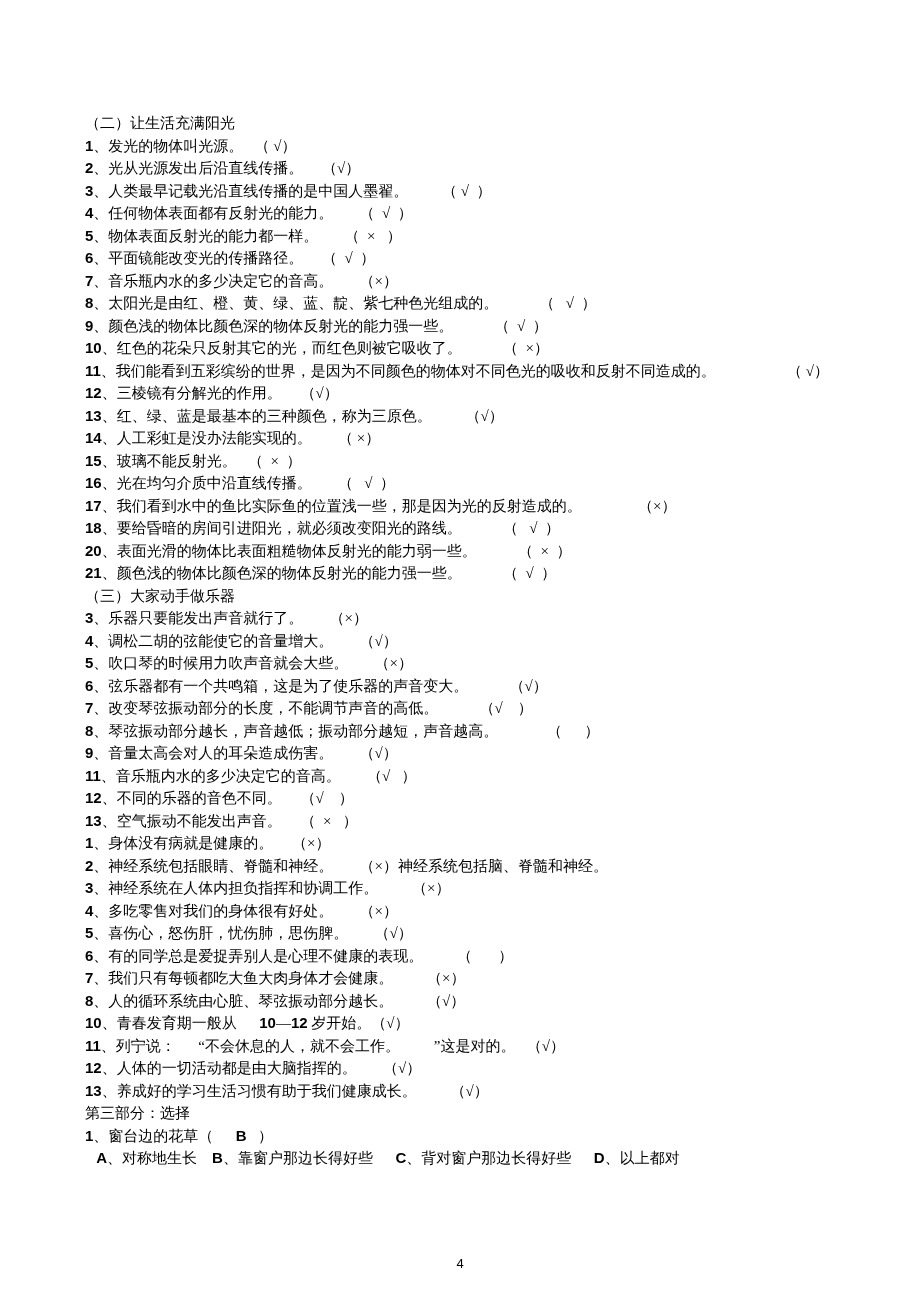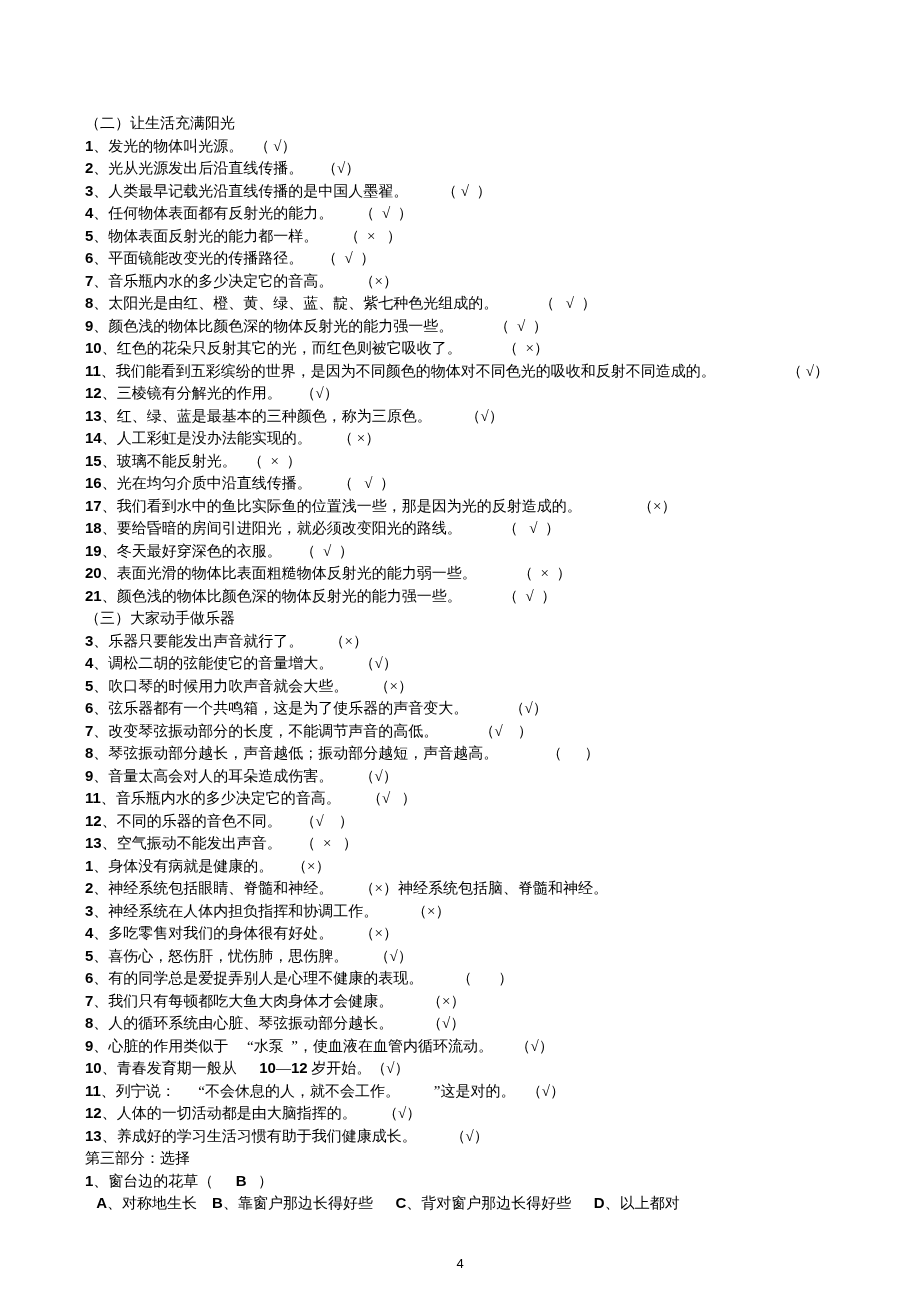--- a/index.html
+++ b/index.html
@@ -52,21 +52,20 @@
       <div class="line"><span class="num">9</span><span>、颜色浅的物体比颜色深的物体反射光的能力强一些。           （  √  ）</span></div>
       <div class="line"><span class="num">10</span><span>、红色的花朵只反射其它的光，而红色则被它吸收了。           （  ×）</span></div>
       <div class="line"><span class="num">11</span><span>、我们能看到五彩缤纷的世界，是因为不同颜色的物体对不同色光的吸收和反射不同造成的。                   （ √）</span></div>
       <div class="line"><span class="num">12</span><span>、三棱镜有分解光的作用。     （√）</span></div>
       <div class="line"><span class="num">13</span><span>、红、绿、蓝是最基本的三种颜色，称为三原色。         （√）</span></div>
       <div class="line"><span class="num">14</span><span>、人工彩虹是没办法能实现的。       （ ×）</span></div>
       <div class="line"><span class="num">15</span><span>、玻璃不能反射光。   （  ×  ）</span></div>
       <div class="line"><span class="num">16</span><span>、光在均匀介质中沿直线传播。       （   √  ）</span></div>
       <div class="line"><span class="num">17</span><span>、我们看到水中的鱼比实际鱼的位置浅一些，那是因为光的反射造成的。               （×）</span></div>
       <div class="line"><span class="num">18</span><span>、要给昏暗的房间引进阳光，就必须改变阳光的路线。           （   √  ）</span></div>
-      <div class="line"><span class="num">19</span><span>、冬天最好穿深色的衣服。     （  √  ）</span></div>
       <div class="line"><span class="num">20</span><span>、表面光滑的物体比表面粗糙物体反射光的能力弱一些。           （  ×  ）</span></div>
       <div class="line"><span class="num">21</span><span>、颜色浅的物体比颜色深的物体反射光的能力强一些。           （  √  ）</span></div>
       <div class="line"><span class="num"></span><span>（三）大家动手做乐器</span></div>
       <div class="line"><span class="num">3</span><span>、乐器只要能发出声音就行了。       （×）</span></div>
       <div class="line"><span class="num">4</span><span>、调松二胡的弦能使它的音量增大。       （√）</span></div>
       <div class="line"><span class="num">5</span><span>、吹口琴的时候用力吹声音就会大些。       （×）</span></div>
       <div class="line"><span class="num">6</span><span>、弦乐器都有一个共鸣箱，这是为了使乐器的声音变大。           （√）</span></div>
       <div class="line"><span class="num">7</span><span>、改变琴弦振动部分的长度，不能调节声音的高低。           （√    ）</span></div>
       <div class="line"><span class="num">8</span><span>、琴弦振动部分越长，声音越低；振动部分越短，声音越高。             （      ）</span></div>
       <div class="line"><span class="num">9</span><span>、音量太高会对人的耳朵造成伤害。       （√）</span></div>
@@ -74,21 +73,20 @@
       <div class="line"><span class="num">12</span><span>、不同的乐器的音色不同。     （√    ）</span></div>
       <div class="line"><span class="num">13</span><span>、空气振动不能发出声音。     （  ×   ）</span></div>
       <div class="line"><span class="num">1</span><span>、身体没有病就是健康的。     （×）</span></div>
       <div class="line"><span class="num">2</span><span>、神经系统包括眼睛、脊髓和神经。       （×）神经系统包括脑、脊髓和神经。</span></div>
       <div class="line"><span class="num">3</span><span>、神经系统在人体内担负指挥和协调工作。         （×）</span></div>
       <div class="line"><span class="num">4</span><span>、多吃零售对我们的身体很有好处。       （×）</span></div>
       <div class="line"><span class="num">5</span><span>、喜伤心，怒伤肝，忧伤肺，思伤脾。       （√）</span></div>
       <div class="line"><span class="num">6</span><span>、有的同学总是爱捉弄别人是心理不健康的表现。         （       ）</span></div>
       <div class="line"><span class="num">7</span><span>、我们只有每顿都吃大鱼大肉身体才会健康。         （×）</span></div>
       <div class="line"><span class="num">8</span><span>、人的循环系统由心脏、琴弦振动部分越长。         （√）</span></div>
-      <div class="line"><span class="num">9</span><span>、心脏的作用类似于     “水泵  ”，使血液在血管内循环流动。      （√）</span></div>
       <div class="line"><span class="num">10</span><span>、青春发育期一般从      </span><span class="num">10</span><span>—</span><span class="num">12</span><span> 岁开始。（√）</span></div>
       <div class="line"><span class="num">11</span><span>、列宁说：      “不会休息的人，就不会工作。         ”这是对的。   （√）</span></div>
       <div class="line"><span class="num">12</span><span>、人体的一切活动都是由大脑指挥的。       （√）</span></div>
       <div class="line"><span class="num">13</span><span>、养成好的学习生活习惯有助于我们健康成长。         （√）</span></div>
       <div class="line"><span class="num"></span><span>第三部分：选择</span></div>
       <div class="line"><span class="num">1</span><span>、窗台边的花草（      </span><span class="num">B</span><span>   ）</span></div>
       <div class="line">   <span class="num">A</span><span>、对称地生长    </span><span class="num">B</span><span>、靠窗户那边长得好些      </span><span class="num">C</span><span>、背对窗户那边长得好些      </span><span class="num">D</span><span>、以上都对</span></div>
     </div>
   <div class="footer">4</div>
 </div>

